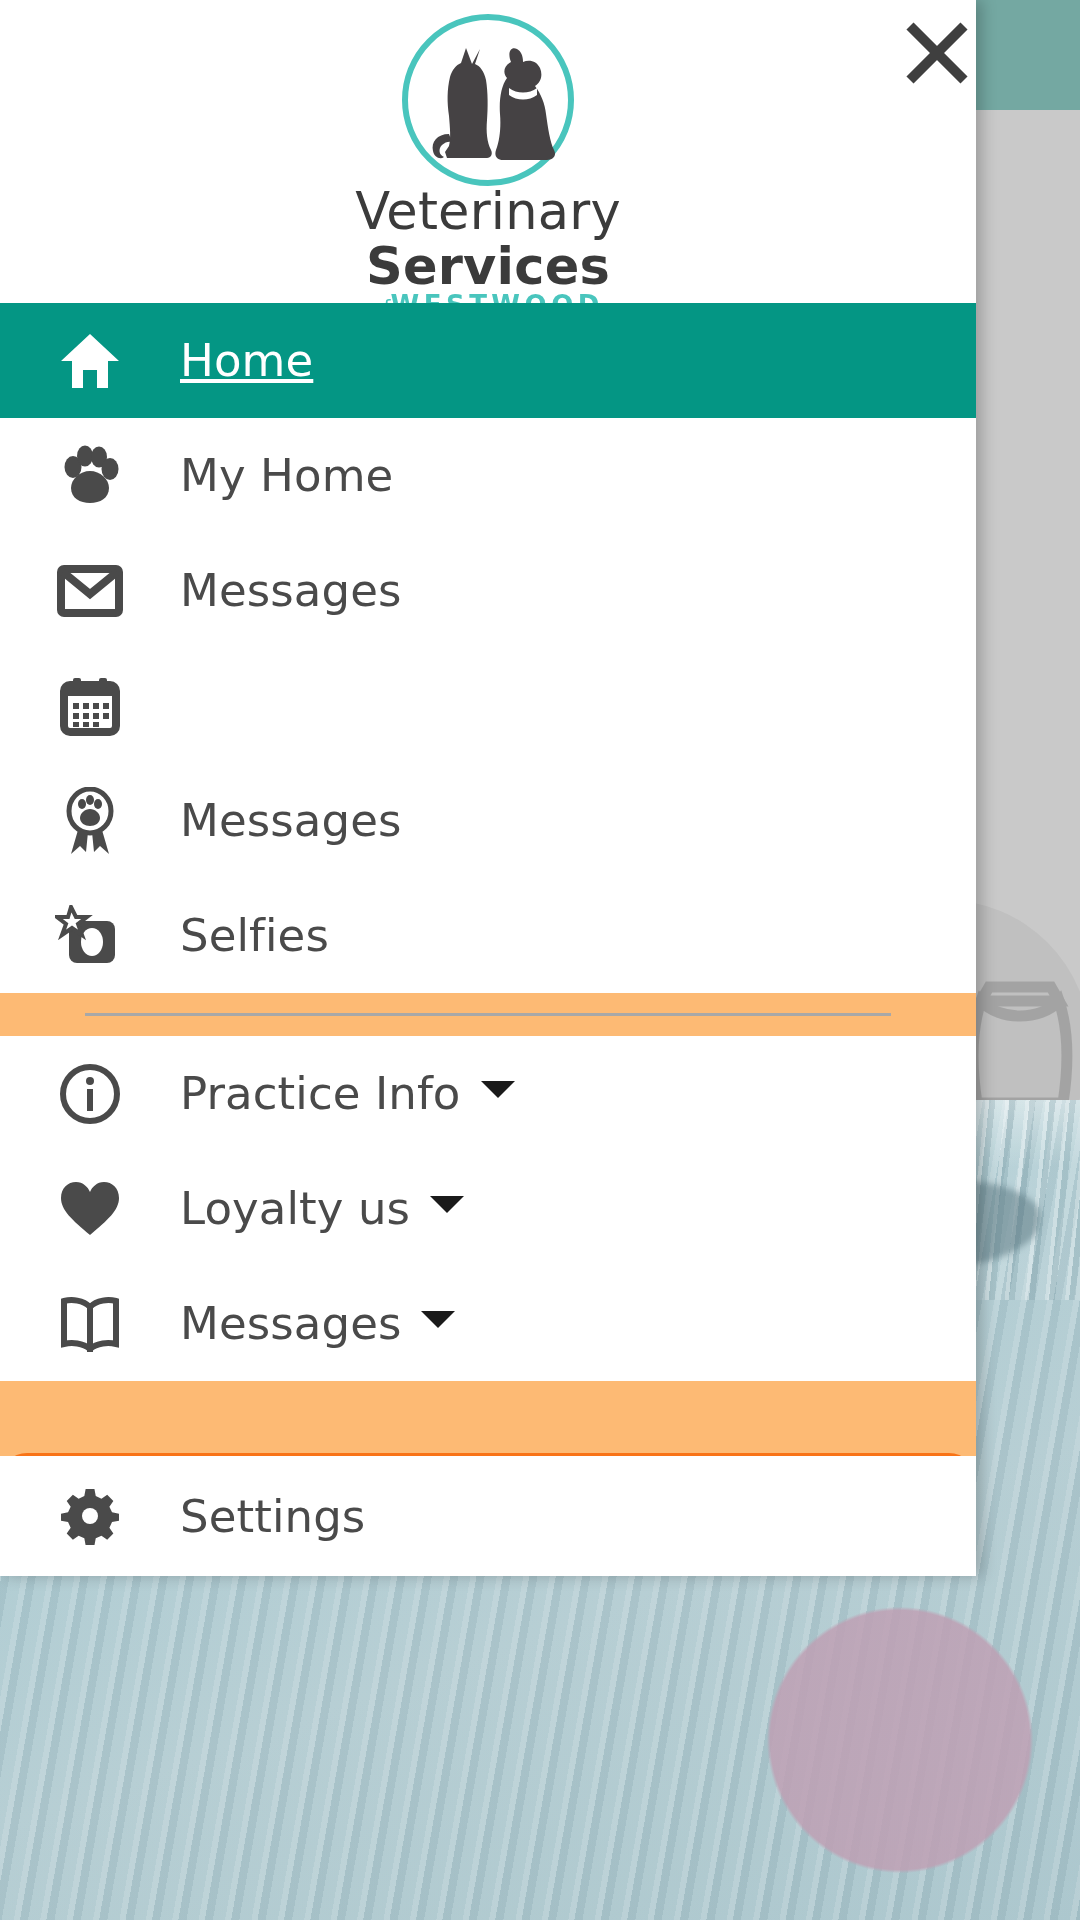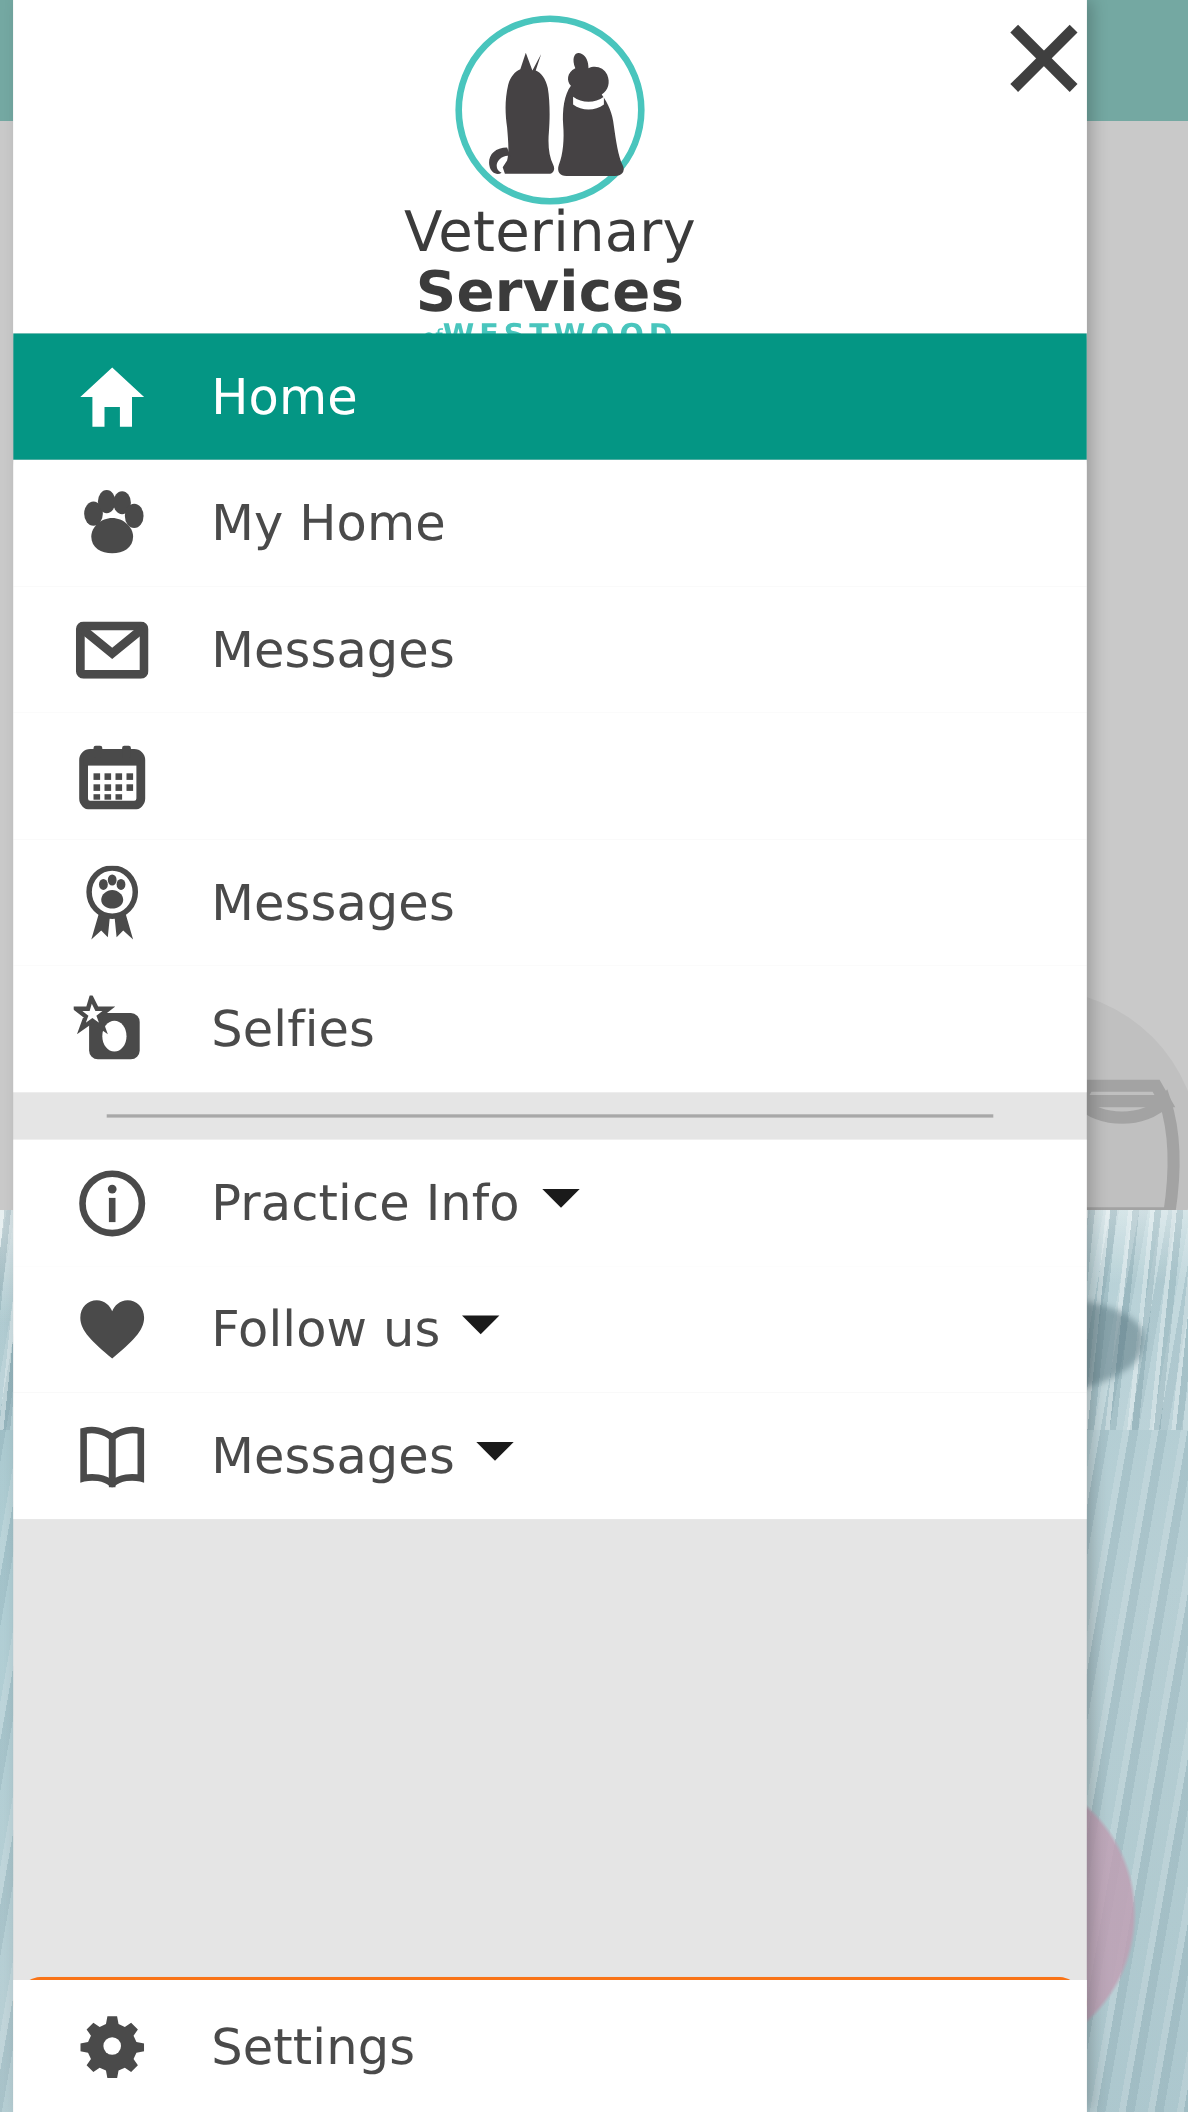--- a/index.html
+++ b/index.html
@@ -92,26 +92,25 @@
     border-radius: 50% 40% 55% 45%;
     background: rgba(92,122,132,.55);
     filter: blur(3px);
   }
 
   
   .drawer {
     position: absolute;
     top: 0; left: 0;
     width: 976px;
-    height: 1920px;
-    background: #e5e5e5;
+    height: 1576px;
+    background: #fdba74;
     box-shadow: 6px 0 14px rgba(0,0,0,.22);
     display: flex;
     flex-direction: column;
-    margin-left: 12px;
   }
 
   
   .logo-block {
     position: relative;
     height: 303px;
     flex: 0 0 auto;
     background: #ffffff;
   }
   .logo-mark {
@@ -195,21 +194,21 @@
   }
   .nav-icon svg { display: block; }
   .nav-label {
     font-size: 45px;
     color: #4a4a4a;
     font-family: "DejaVu Sans", sans-serif;
     font-weight: 400;
     letter-spacing: .1px;
     white-space: nowrap;
   }
-  .nav-item.active .nav-label { color: #ffffff; }
+  .nav-item.active .nav-label { color: #ffffff; text-decoration: underline; }
   .caret {
     display: inline-block;
     margin-left: 20px;
     width: 0; height: 0;
     border-left: 17px solid transparent;
     border-right: 17px solid transparent;
     border-top: 17px solid #1a1a1a;
     vertical-align: middle;
     position: relative;
     top: -4px;
@@ -397,21 +396,21 @@
         <span class="caret"></span>
       </div>
 
       <div class="nav-item">
         <span class="nav-icon">
           <svg width="64" height="58" viewBox="0 0 64 58" aria-hidden="true">
             <path d="M32 55 C14 40 3 30 3 18 C3 8 10 2 18 2 C25 2 30 7 32 12
                      C34 7 39 2 46 2 C54 2 61 8 61 18 C61 30 50 40 32 55 Z" fill="#4a4a4a"></path>
           </svg>
         </span>
-        <span class="nav-label">Follow us</span>
+        <span class="nav-label">Loyalty us</span>
         <span class="caret"></span>
       </div>
 
       <div class="nav-item">
         <span class="nav-icon">
           <svg width="64" height="56" viewBox="0 0 64 56" aria-hidden="true">
             <path d="M32 11 C25 4 14 3 6 5 L6 48 C14 46 25 47 32 53 Z" fill="none" stroke="#4a4a4a" stroke-width="6"></path>
             <path d="M32 11 C39 4 50 3 58 5 L58 48 C50 46 39 47 32 53 Z" fill="none" stroke="#4a4a4a" stroke-width="6"></path>
           </svg>
         </span>

